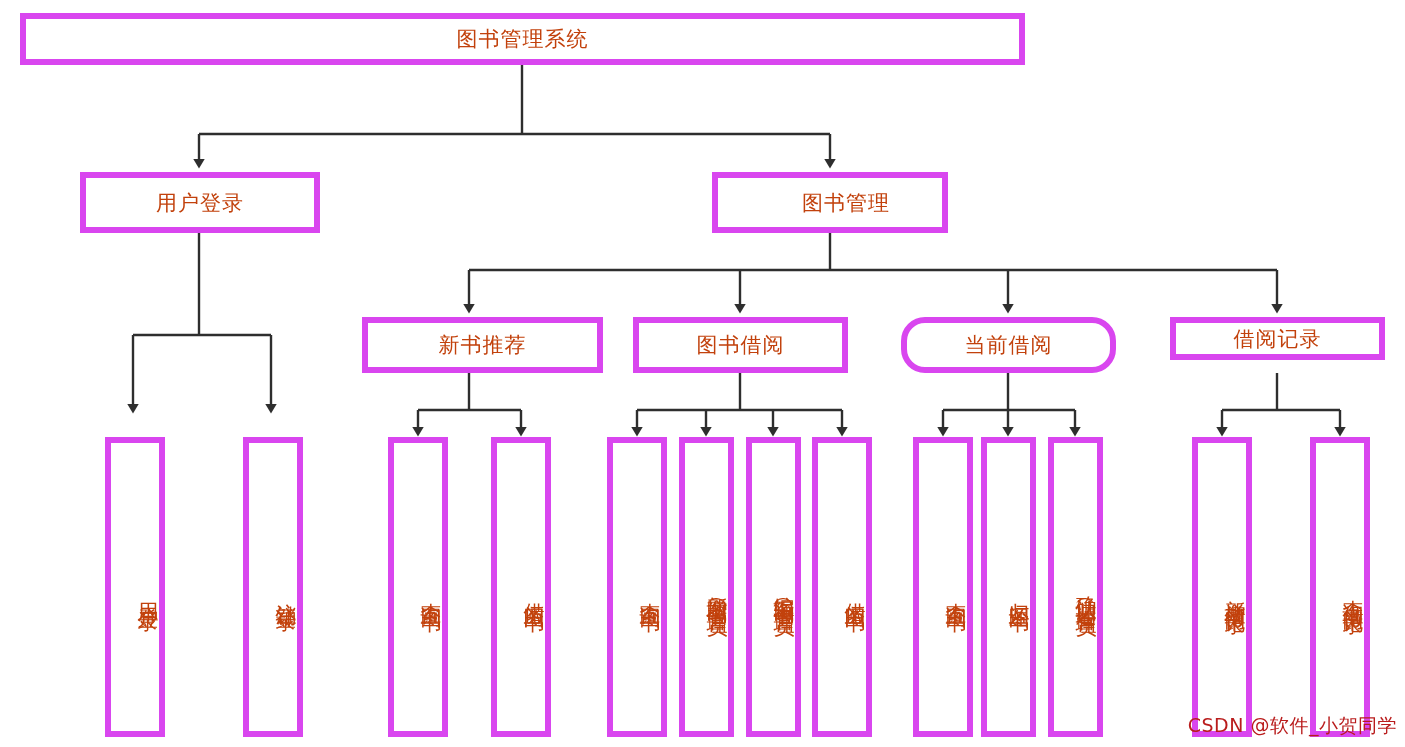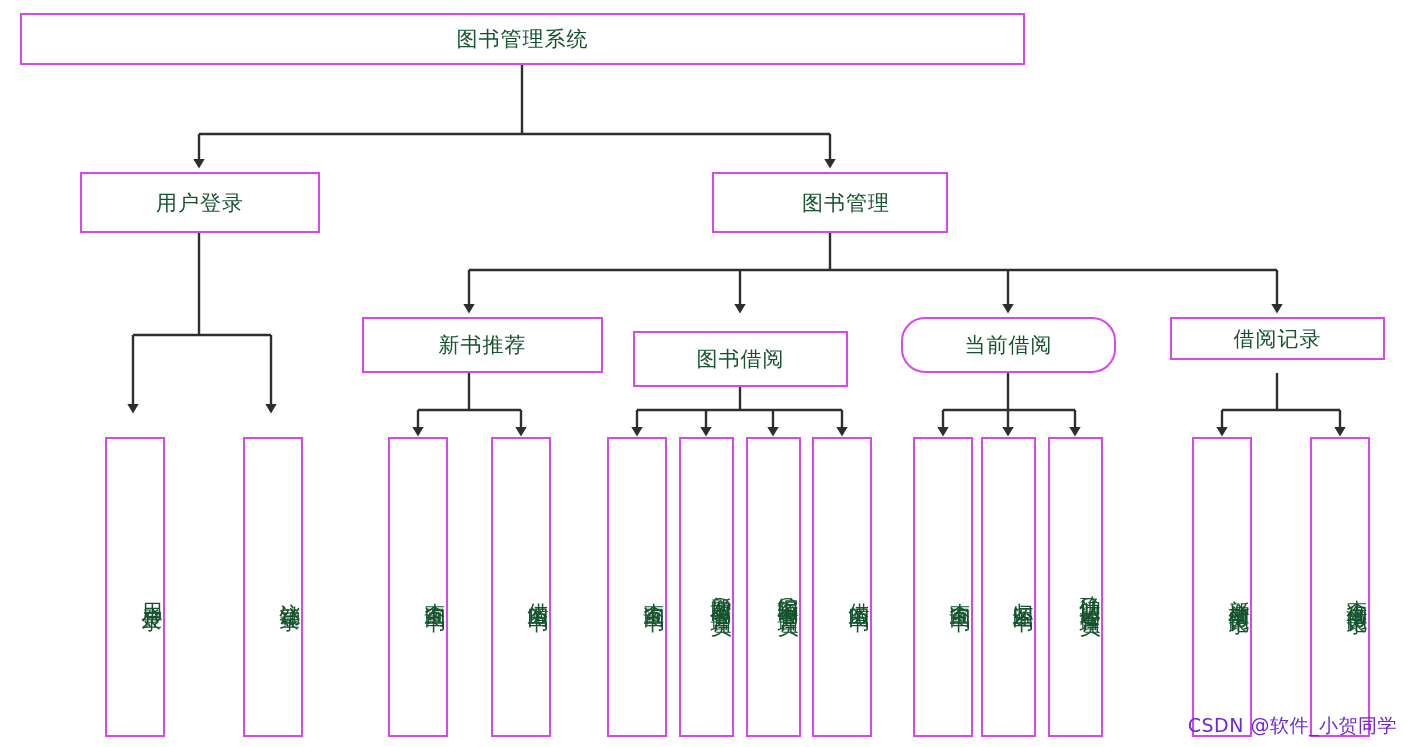--- a/index.html
+++ b/index.html
@@ -21,26 +21,26 @@
     position: absolute;
     left: 0;
     top: 0;
     width: 1405px;
     height: 747px;
     pointer-events: none;
   }
   .node {
     position: absolute;
     box-sizing: border-box;
-    border: 2px solid #d946ef;
+    border: 6px solid #d946ef;
     background: #ffffff;
     display: flex;
     align-items: center;
     justify-content: center;
-    color: #14532d;
+    color: #c2410c;
   }
   .node.horiz {
     font-size: 21px;
     letter-spacing: 1px;
   }
   .node.vert {
     writing-mode: vertical-rl;
     text-orientation: upright;
     font-size: 21px;
     letter-spacing: 3px;
@@ -52,21 +52,21 @@
   .node.vert span {
     writing-mode: vertical-rl;
     text-orientation: upright;
     display: block;
   }
   .watermark {
     position: absolute;
     right: 8px;
     bottom: 8px;
     font-size: 19px;
-    color: #6d28d9;
+    color: #b91c1c;
     letter-spacing: 0.5px;
     white-space: nowrap;
   }
 </style>
 </head>
 <body>
 
 <div id="canvas">
 
   <svg class="edges" viewBox="0 0 1405 747">
@@ -128,21 +128,21 @@
   <div class="node horiz" style="left:80px; top:172px; width:240px; height:61px;">
     <span>用户登录</span>
   </div>
   <div class="node horiz" style="left:712px; top:172px; width:236px; height:61px;padding-left:32px;">
     <span>图书管理</span>
   </div>
 
   <div class="node horiz" style="left:362px; top:317px; width:241px; height:56px;">
     <span>新书推荐</span>
   </div>
-  <div class="node horiz" style="left:633px; top:317px; width:215px; height:56px;margin-top:14px;">
+  <div class="node horiz" style="left:633px; top:317px; width:215px; height:56px;">
     <span>图书借阅</span>
   </div>
   <div class="node horiz" style="left:901px; top:317px; width:215px; height:56px;border-radius:24px;">
     <span>当前借阅</span>
   </div>
   <div class="node horiz" style="left:1170px; top:317px; width:215px; height:43px;">
     <span>借阅记录</span>
   </div>
 
   <div class="node vert" style="left:105px; top:437px; width:60px; height:300px;">

